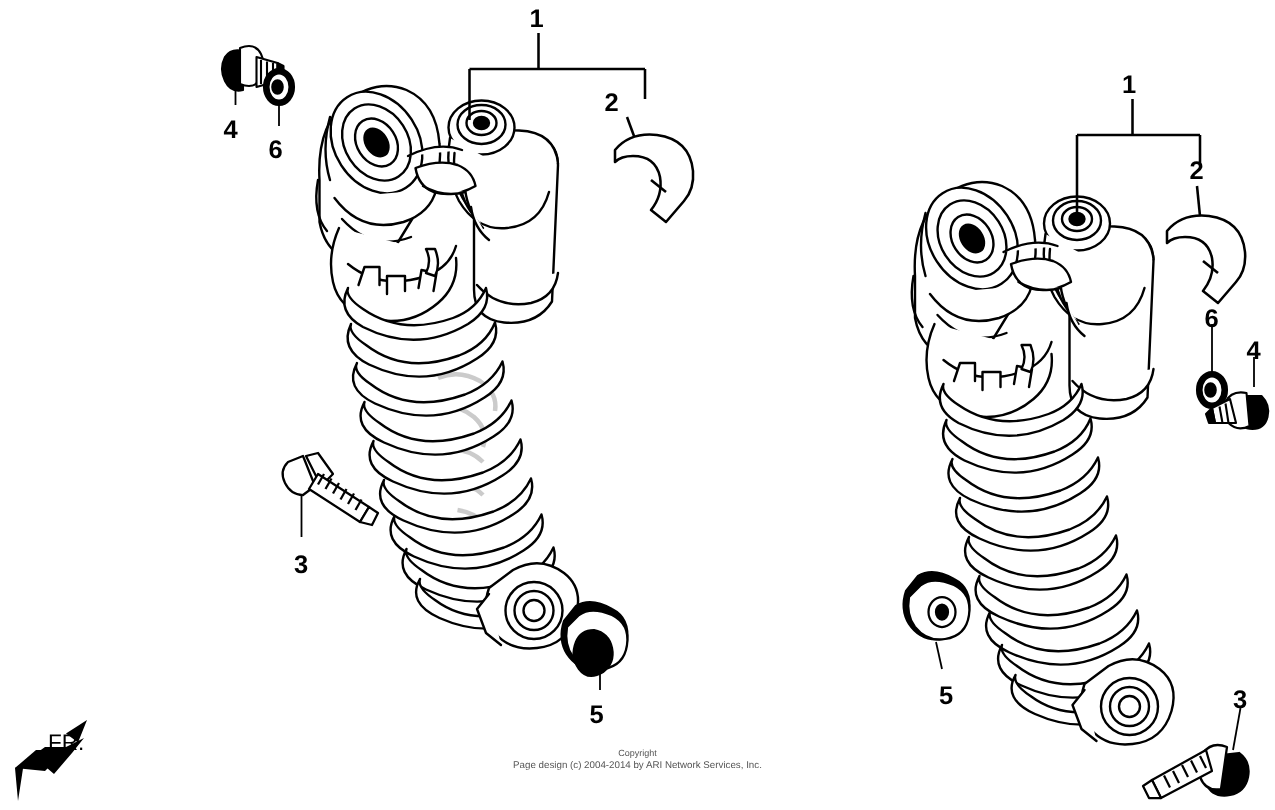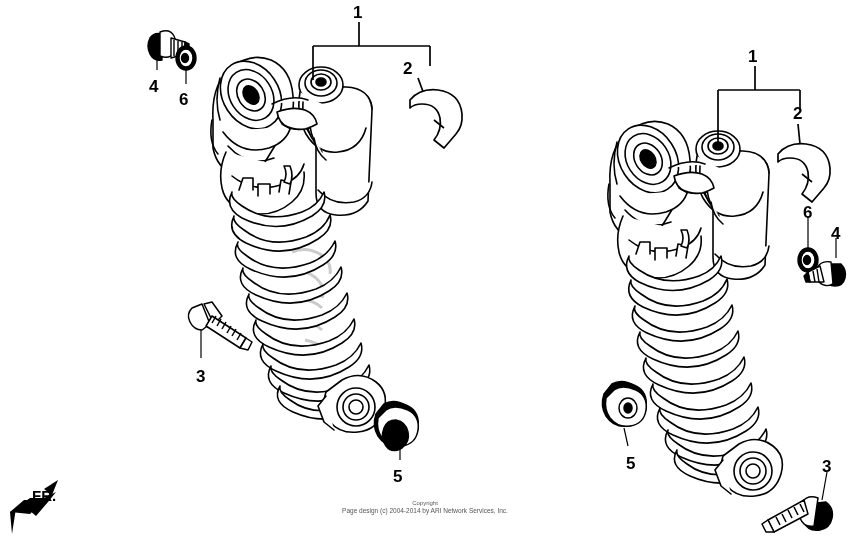--- a/index.html
+++ b/index.html
@@ -9,21 +9,21 @@
   #stage{position:relative;width:850px;height:540px;background:#fff;}
   #stage svg{position:absolute;left:0;top:0;}
   .callout{position:absolute;font-family:"Liberation Sans",sans-serif;
            font-weight:bold;font-size:17px;line-height:1;color:#000;
            user-select:none;}
   .copy{position:absolute;text-align:center;color:#555;
         font-family:"Liberation Sans",sans-serif;}
   .copy .l1{font-size:6px;line-height:7px;letter-spacing:0px;}
   .copy .l2{font-size:6.5px;line-height:8px;letter-spacing:0px;}
   .frlabel{position:absolute;font-family:"Liberation Sans",sans-serif;
-           font-weight:bold;font-size:15px;color:#000;}
+           font-weight:normal;font-size:15px;color:#000;}
 </style>
 </head>
 <body>
 
 <div id="stage">
 
   <svg width="850" height="540" viewBox="0 0 850 540">
     <defs>
       <g id="spring-coil"></g>
     </defs>

